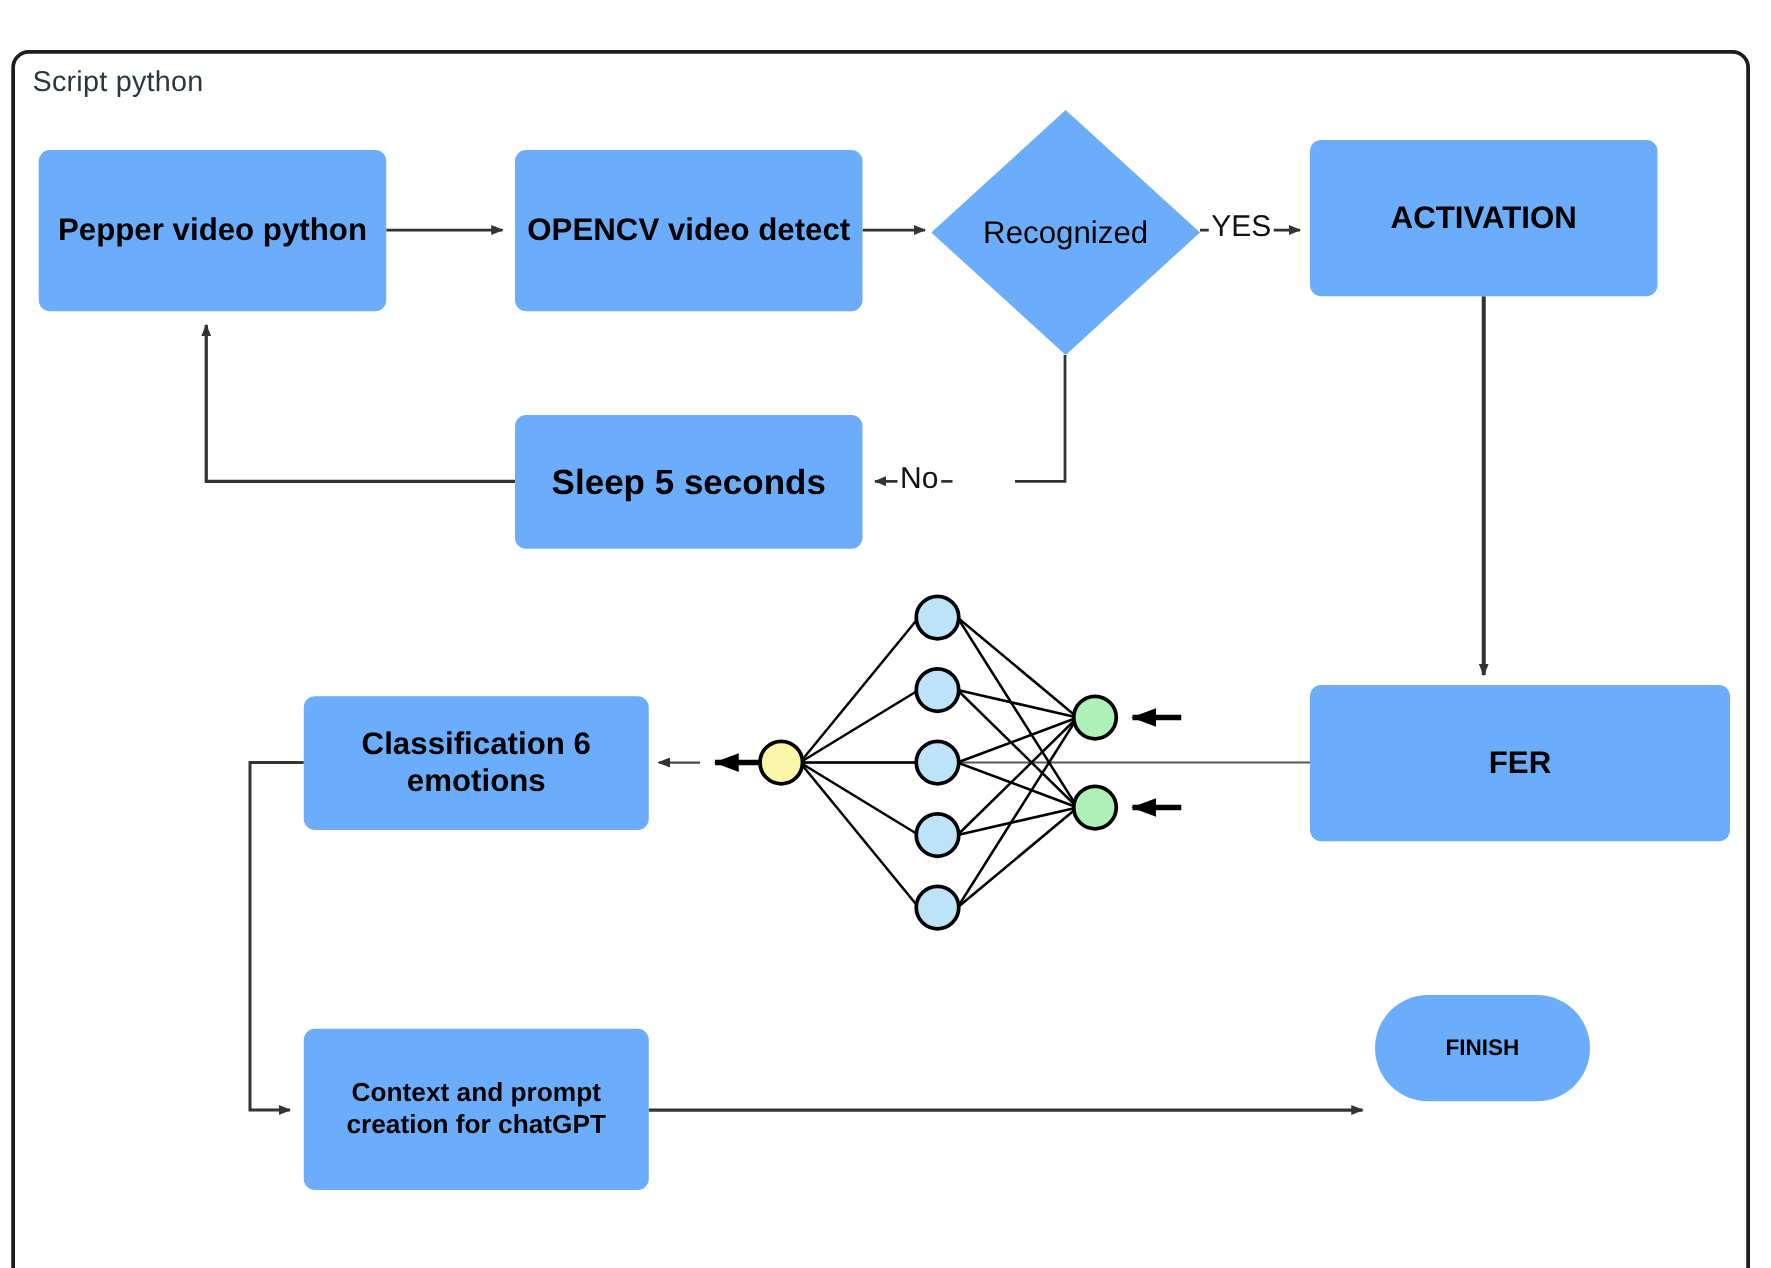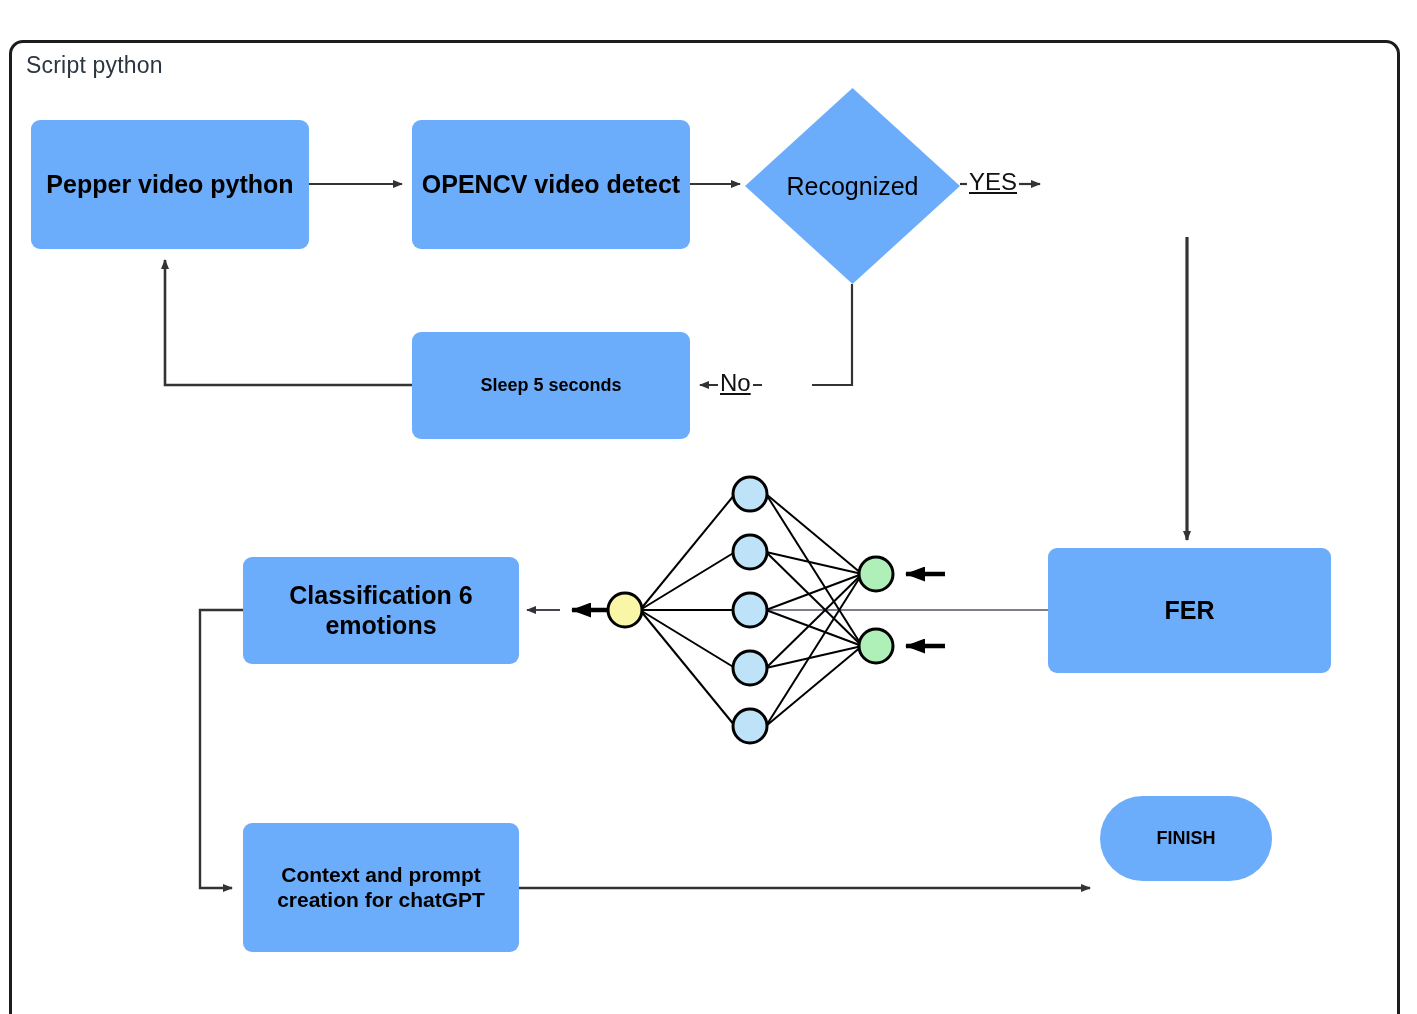--- a/index.html
+++ b/index.html
@@ -97,28 +97,27 @@
   
   .edge-label {
     position: absolute;
     font-size: 24px;
     font-weight: 400;
     color: #111111;
     white-space: nowrap;
     z-index: 4;
     background: #ffffff;
     padding: 0 2px;
-    text-decoration: underline;
   }
   
   #node-pepper   { left: 31px;   top: 88px;  width: 278px; height: 129px; font-size: 25px; }
   #node-opencv   { left: 412px;  top: 88px;  width: 278px; height: 129px; font-size: 25px; }
-  #node-sleep    { left: 412px;  top: 300px; width: 278px; height: 107px; font-size: 18px; }
+  #node-sleep    { left: 412px;  top: 300px; width: 278px; height: 107px; font-size: 28px; }
   #node-activation { left: 1048px; top: 80px; width: 278px; height: 125px; font-size: 25px; }
-  #node-fer      { left: 1048px; top: 516px; width: 283px; height: 125px; font-size: 25px; }
+  #node-fer      { left: 1048px; top: 516px; width: 336px; height: 125px; font-size: 25px; }
   #node-classification { left: 243px; top: 525px; width: 276px; height: 107px; font-size: 25px; }
   #node-context  { left: 243px;  top: 791px; width: 276px; height: 129px; font-size: 21px; }
   #node-finish   { left: 1100px; top: 764px; width: 172px; height: 85px; font-size: 18px; }
   #node-recognized { left: 745px; top: 56px; width: 215px; height: 196px; }
   #node-recognized .diamond-label { font-size: 25px; }
 
   #label-yes { left: 967px; top: 136px; }
   #label-no  { left: 718px; top: 337px; }
 </style>
 </head>
@@ -231,20 +230,23 @@
 
   <div class="node rect" id="node-opencv">
     <span>OPENCV video detect</span>
   </div>
 
   <div class="diamond-wrap" id="node-recognized">
     <div class="diamond-shape"></div>
     <div class="diamond-label">Recognized</div>
   </div>
 
+  <div class="node rect" id="node-activation">
+    <span>ACTIVATION</span>
+  </div>
 
   <div class="node rect" id="node-sleep">
     <span>Sleep 5 seconds</span>
   </div>
 
   <div class="node rect" id="node-fer">
     <span>FER</span>
   </div>
 
   <div class="node rect" id="node-classification">

